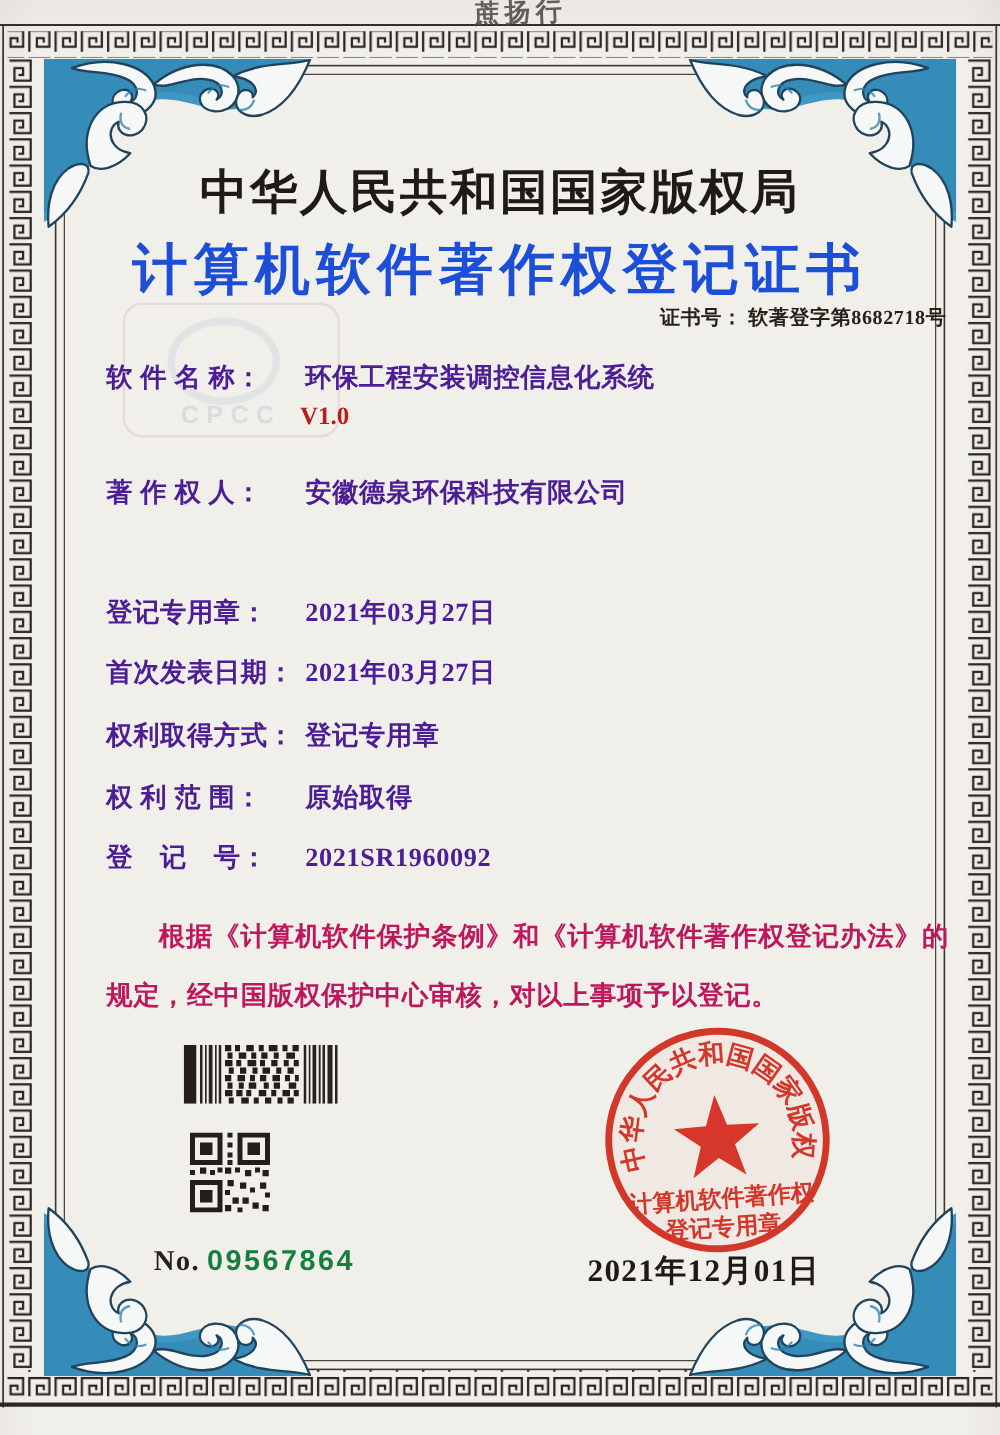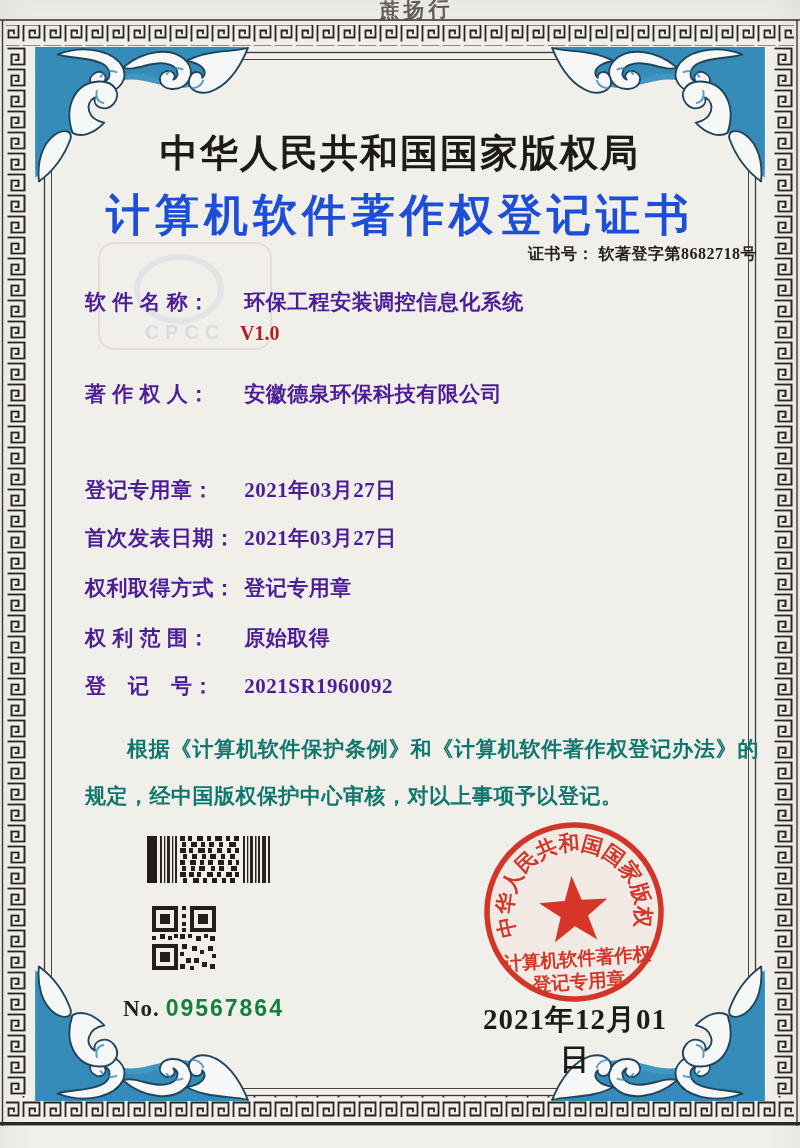--- a/index.html
+++ b/index.html
@@ -51,29 +51,29 @@
     font-size:16px;font-weight:700;color:#252119;letter-spacing:.5px;
   }
   
   .row{left:85px;width:672px;font-size:21px;font-weight:700;color:#4c1d95;}
   .row .lbl{display:inline-block;width:152px;letter-spacing:.5px;}
   .row .val{display:inline-block;margin-left:2px;letter-spacing:.5px;}
   .val2{left:240px;font-size:20px;font-weight:700;color:#b91c1c;}
   
   .para{
     top:726px;left:85px;width:674px;font-size:21px;font-weight:700;
-    line-height:47px;color:#0f766e;text-indent:2em;letter-spacing:.5px;text-align:justify;
+    line-height:47px;color:#be185d;text-indent:2em;letter-spacing:.5px;text-align:justify;
   }
   
   .serial{top:995px;left:123px;font-size:23px;font-weight:700;}
   .serial .no{color:#25211c;letter-spacing:1px;}
   .serial .num{color:#15803d;letter-spacing:2px;font-family:"Liberation Sans", sans-serif;font-weight:700;text-align:right;}
   .issue-date{
-    top:1000px;left:470px;width:210px;text-align:center;
-    font-size:29px;font-weight:900;color:#1e1a16;letter-spacing:1px;
+    top:1000px;left:470px;width:210px;
+    font-size:25px;font-weight:900;color:#1e1a16;letter-spacing:1px;
   }
 </style>
 </head>
 <body>
 
 <svg class="frame abs" width="800" height="1148" viewBox="0 0 800 1148">
   <defs>
     <pattern id="fretH" width="21" height="22" patternUnits="userSpaceOnUse">
       <path d="M2.5,19.5 L2.5,2.5 L18.5,2.5 L18.5,15.5 L8.5,15.5 L8.5,8.5 L14,8.5 L14,12.2" fill="none" stroke="#2b2421" stroke-width="1.8"></path>
     </pattern>

